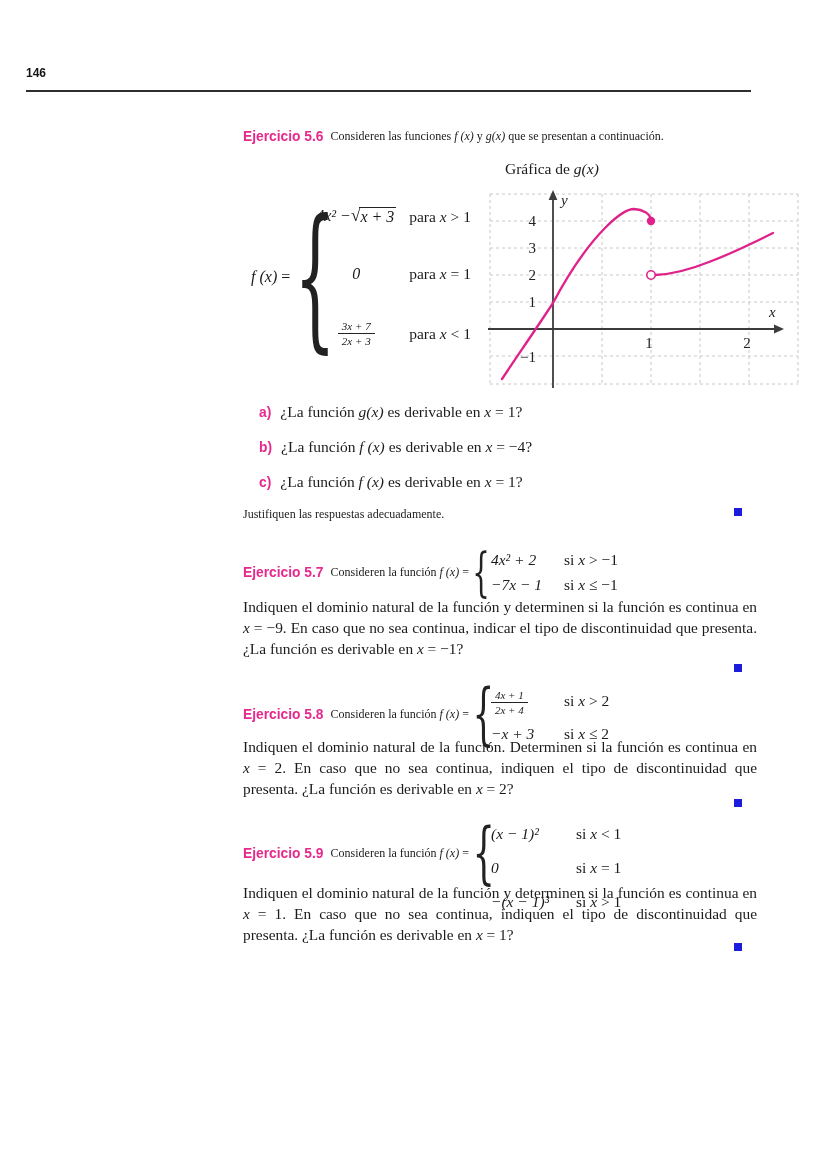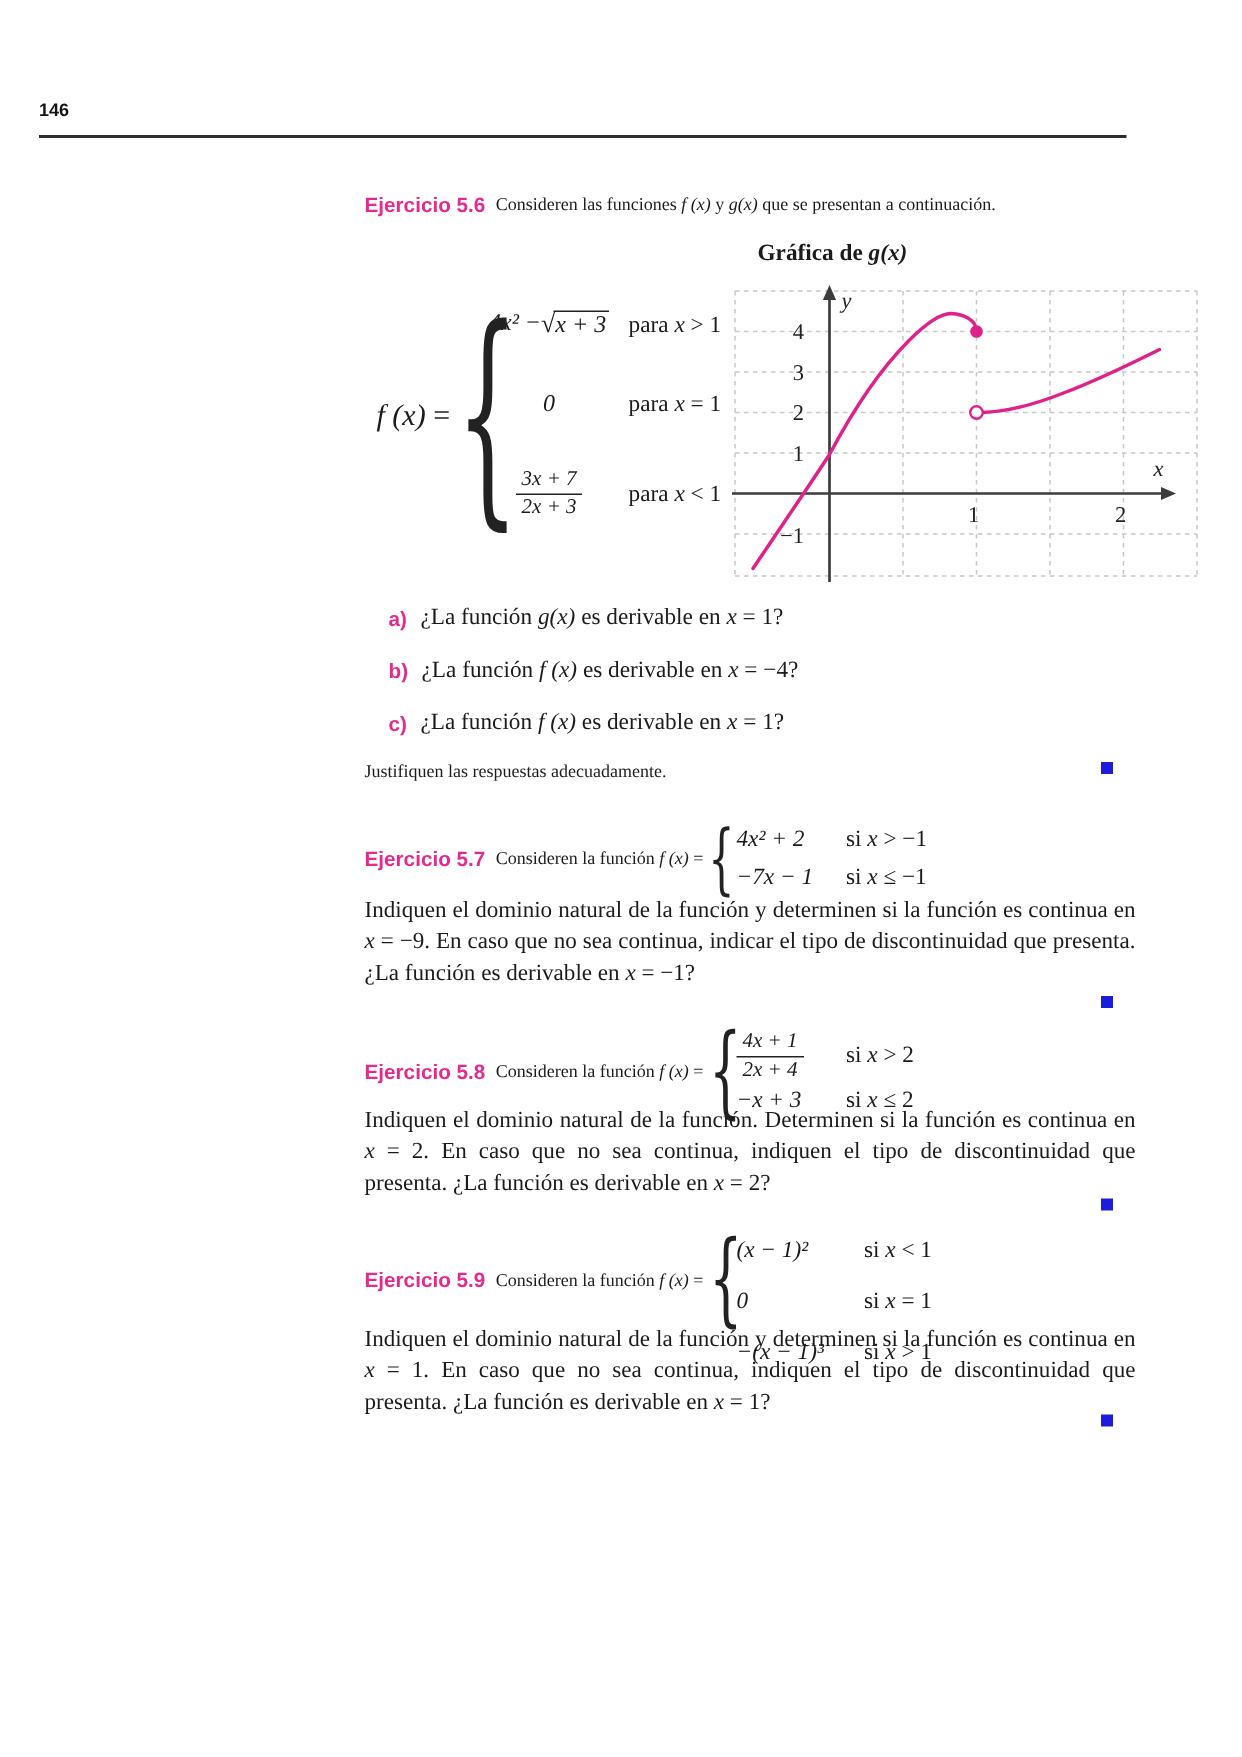--- a/index.html
+++ b/index.html
@@ -17,37 +17,37 @@
   
   .exlabel { font-family:"Liberation Sans", sans-serif; font-weight:bold; font-size:13.8px; color:#e6298c; white-space:nowrap; }
   .bodytext { font-size:12px; line-height:21px; }
   .mi { font-style:italic; }
 
   .ex-heading { display:flex; align-items:center; white-space:nowrap; }
   .ex-heading .exlabel { margin-right:7px; }
 
   
   .fx { display:flex; align-items:center; }
-  .fx-lhs { font-size:20px; white-space:nowrap; }
+  .fx-lhs { font-size:16px; white-space:nowrap; }
   .brace { display:block; width:16px; text-align:center; overflow:visible;
            font-family:"DejaVu Serif", serif; font-weight:300; color:#222; line-height:1; }
   .b56 { font-size:132px; transform:scale(0.5,1.18); }
   .b57 { font-size:46px;  transform:scale(0.60,1.12); }
   .b58 { font-size:62px;  transform:scale(0.55,1.08); }
   .b59 { font-size:64px;  transform:scale(0.55,1.06); }
 
   .rows { display:flex; flex-direction:column; justify-content:space-between; margin-left:6px; }
   .rows56 { height:140px; }
   .pw-row { display:flex; align-items:center; }
   .expr56 { width:88px; display:flex; justify-content:center; font-size:16px; }
   .exprL  { min-width:64px; font-size:15.5px; }
   .expr59 { min-width:76px; }
   .cond { font-size:15.5px; margin-left:9px; white-space:nowrap; }
 
-  .frac { display:inline-flex; flex-direction:column; text-align:center; font-size:14px; }
+  .frac { display:inline-flex; flex-direction:column; text-align:center; font-size:11px; }
   .frac .num { padding:0 4px 1px; }
   .frac .den { border-top:1.4px solid #222; padding:1px 4px 0; }
 
   .sqrt { display:inline-flex; align-items:flex-start; }
   .rad { font-style:normal; font-size:1.08em; margin-right:-1px; position:relative; top:-1px; }
   .radicand { border-top:1.35px solid #222; padding:0 2px 0 1px; }
 
   
   .graph-title { font-size:15.5px; }
   svg text { font-family:"Liberation Serif", serif; fill:#222; }
@@ -98,21 +98,21 @@
           <span class="frac mi">
             <span class="num">3x + 7</span>
             <span class="den">2x + 3</span>
           </span>
         </span>
       <span class="cond"><span>para </span><span class="mi">x</span><span> &lt; 1</span></span>
     </div>
   </div>
 </div>
 
-<div class="abs graph-title" style="left:505px; top:160px;font-weight:bold;"><span>Gráfica de </span><span class="mi">g(x)</span></div>
+<div class="abs graph-title" style="left:505px; top:160px;"><span>Gráfica de </span><span class="mi">g(x)</span></div>
 
 <svg class="abs" style="left:488px; top:188px;" width="312" height="206" viewBox="0 0 312 206">
   <g stroke="#c8c8c8" stroke-width="1" stroke-dasharray="3,3">
     <line x1="2" y1="6" x2="2" y2="196"></line>
     <line x1="114" y1="6" x2="114" y2="196"></line>
     <line x1="163" y1="6" x2="163" y2="196"></line>
     <line x1="212" y1="6" x2="212" y2="196"></line>
     <line x1="261" y1="6" x2="261" y2="196"></line>
     <line x1="310" y1="6" x2="310" y2="196"></line>
     <line x1="2" y1="6" x2="310" y2="6"></line>

